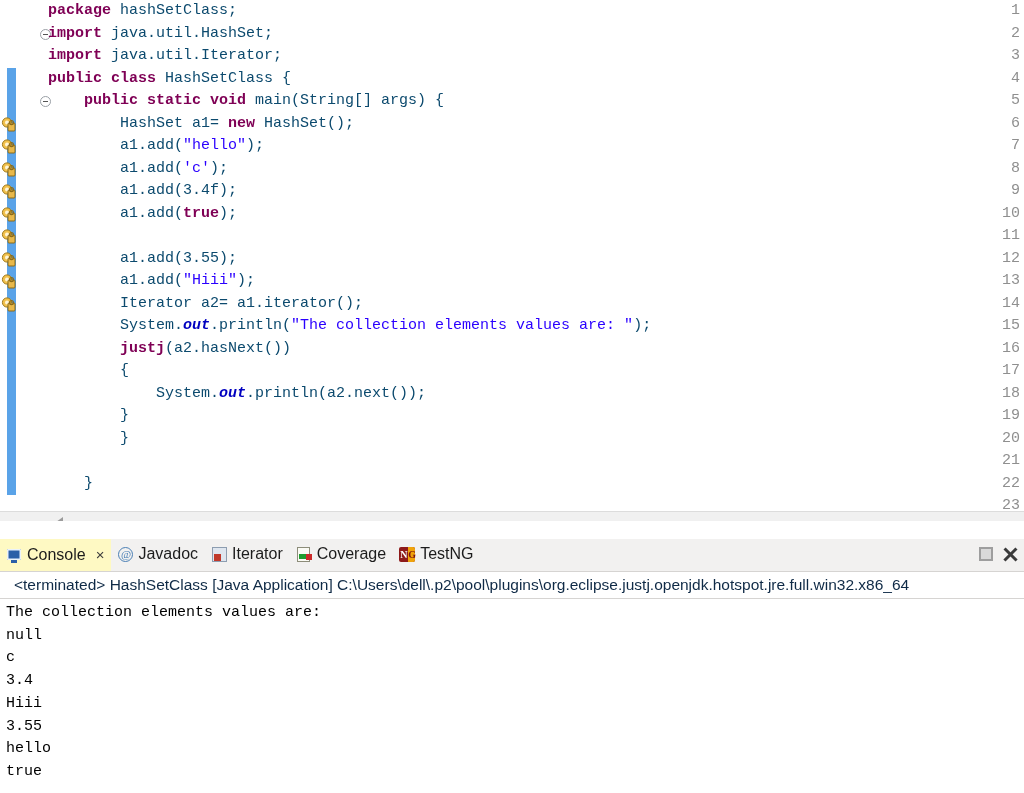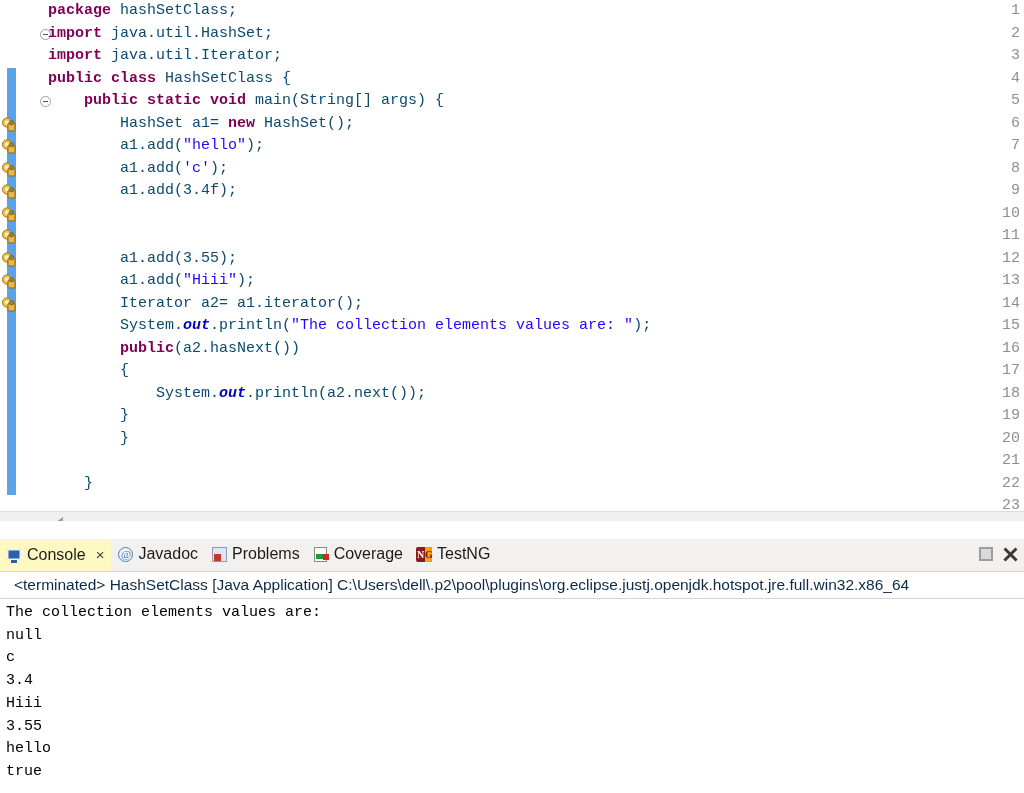--- a/index.html
+++ b/index.html
@@ -256,21 +256,21 @@
                 <circle cx="6" cy="6.5" r="4.6" fill="#f2c14b" stroke="#a07a1c" stroke-width="1"></circle>
                 <circle cx="6" cy="6.5" r="2" fill="#fff6d8"></circle>
                 <rect x="7" y="7" width="7" height="8" rx="1" fill="#e8b84b" stroke="#8a6a18" stroke-width="1"></rect>
                 <rect x="8.6" y="4.6" width="3.8" height="4" rx="1.9" fill="none" stroke="#8a6a18" stroke-width="1.2"></rect>
               </svg></span><span class="ln">9</span><span class="code warnline"><span class="pl">        a1.add(3.4f);</span></span></div>
           <div class="row"><span class="warn-icon"><svg viewBox="0 0 16 16" width="16" height="16">
                 <circle cx="6" cy="6.5" r="4.6" fill="#f2c14b" stroke="#a07a1c" stroke-width="1"></circle>
                 <circle cx="6" cy="6.5" r="2" fill="#fff6d8"></circle>
                 <rect x="7" y="7" width="7" height="8" rx="1" fill="#e8b84b" stroke="#8a6a18" stroke-width="1"></rect>
                 <rect x="8.6" y="4.6" width="3.8" height="4" rx="1.9" fill="none" stroke="#8a6a18" stroke-width="1.2"></rect>
-              </svg></span><span class="ln">10</span></div>
+              </svg></span><span class="ln">10</span><span class="code warnline"><span class="pl">        a1.add(</span><span class="kw">true</span><span class="pl">);</span></span></div>
           <div class="row"><span class="warn-icon"><svg viewBox="0 0 16 16" width="16" height="16">
                 <circle cx="6" cy="6.5" r="4.6" fill="#f2c14b" stroke="#a07a1c" stroke-width="1"></circle>
                 <circle cx="6" cy="6.5" r="2" fill="#fff6d8"></circle>
                 <rect x="7" y="7" width="7" height="8" rx="1" fill="#e8b84b" stroke="#8a6a18" stroke-width="1"></rect>
                 <rect x="8.6" y="4.6" width="3.8" height="4" rx="1.9" fill="none" stroke="#8a6a18" stroke-width="1.2"></rect>
               </svg></span><span class="ln">11</span></div>
           <div class="row"><span class="warn-icon"><svg viewBox="0 0 16 16" width="16" height="16">
                 <circle cx="6" cy="6.5" r="4.6" fill="#f2c14b" stroke="#a07a1c" stroke-width="1"></circle>
                 <circle cx="6" cy="6.5" r="2" fill="#fff6d8"></circle>
                 <rect x="7" y="7" width="7" height="8" rx="1" fill="#e8b84b" stroke="#8a6a18" stroke-width="1"></rect>
@@ -282,21 +282,21 @@
                 <rect x="7" y="7" width="7" height="8" rx="1" fill="#e8b84b" stroke="#8a6a18" stroke-width="1"></rect>
                 <rect x="8.6" y="4.6" width="3.8" height="4" rx="1.9" fill="none" stroke="#8a6a18" stroke-width="1.2"></rect>
               </svg></span><span class="ln">13</span><span class="code warnline"><span class="pl">        a1.add(</span><span class="str">"Hiii"</span><span class="pl">);</span></span></div>
           <div class="row"><span class="warn-icon"><svg viewBox="0 0 16 16" width="16" height="16">
                 <circle cx="6" cy="6.5" r="4.6" fill="#f2c14b" stroke="#a07a1c" stroke-width="1"></circle>
                 <circle cx="6" cy="6.5" r="2" fill="#fff6d8"></circle>
                 <rect x="7" y="7" width="7" height="8" rx="1" fill="#e8b84b" stroke="#8a6a18" stroke-width="1"></rect>
                 <rect x="8.6" y="4.6" width="3.8" height="4" rx="1.9" fill="none" stroke="#8a6a18" stroke-width="1.2"></rect>
               </svg></span><span class="ln">14</span><span class="code warnline"><span class="pl">        Iterator a2= a1.iterator();</span></span></div>
           <div class="row"><span class="ln">15</span><span class="code"><span class="pl">        System.</span><span class="fld">out</span><span class="pl">.println(</span><span class="str">"The collection elements values are: "</span><span class="pl">);</span></span></div>
-          <div class="row"><span class="ln">16</span><span class="code"><span class="pl">        </span><span class="kw">public</span><span class="pl">(a2.hasNext())</span></span></div>
+          <div class="row"><span class="ln">16</span><span class="code"><span class="pl">        </span><span class="kw">justj</span><span class="pl">(a2.hasNext())</span></span></div>
           <div class="row"><span class="ln">17</span><span class="code"><span class="pl">        {</span></span></div>
           <div class="row"><span class="ln">18</span><span class="code"><span class="pl">            System.</span><span class="fld">out</span><span class="pl">.println(a2.next());</span></span></div>
           <div class="row"><span class="ln">19</span><span class="code"><span class="pl">        }</span></span></div>
           <div class="row"><span class="ln">20</span><span class="code"><span class="pl">        }</span></span></div>
           <div class="row"><span class="ln">21</span><span class="code"><span class="pl"></span></span></div>
           <div class="row"><span class="ln">22</span><span class="code"><span class="pl">    }</span></span></div>
           <div class="row"><span class="ln">23</span><span class="code"><span class="pl"></span></span></div>
         </div>
     </div>
     <div class="editor-left-pad"></div>
@@ -319,21 +319,21 @@
         <div class="tab">
           <span class="ticon">
             <span class="ic-javadoc">@</span>
           </span>
           <span class="tlabel">Javadoc</span>
         </div>
         <div class="tab">
           <span class="ticon">
             <span class="ic-problems"></span>
           </span>
-          <span class="tlabel">Problems</span>
+          <span class="tlabel">Iterator</span>
         </div>
         <div class="tab">
           <span class="ticon">
             <span class="ic-cov"></span>
           </span>
           <span class="tlabel">Coverage</span>
         </div>
         <div class="tab">
           <span class="ticon">
             <span class="ic-testng">N<span class="ic-testng-g">G</span></span>

